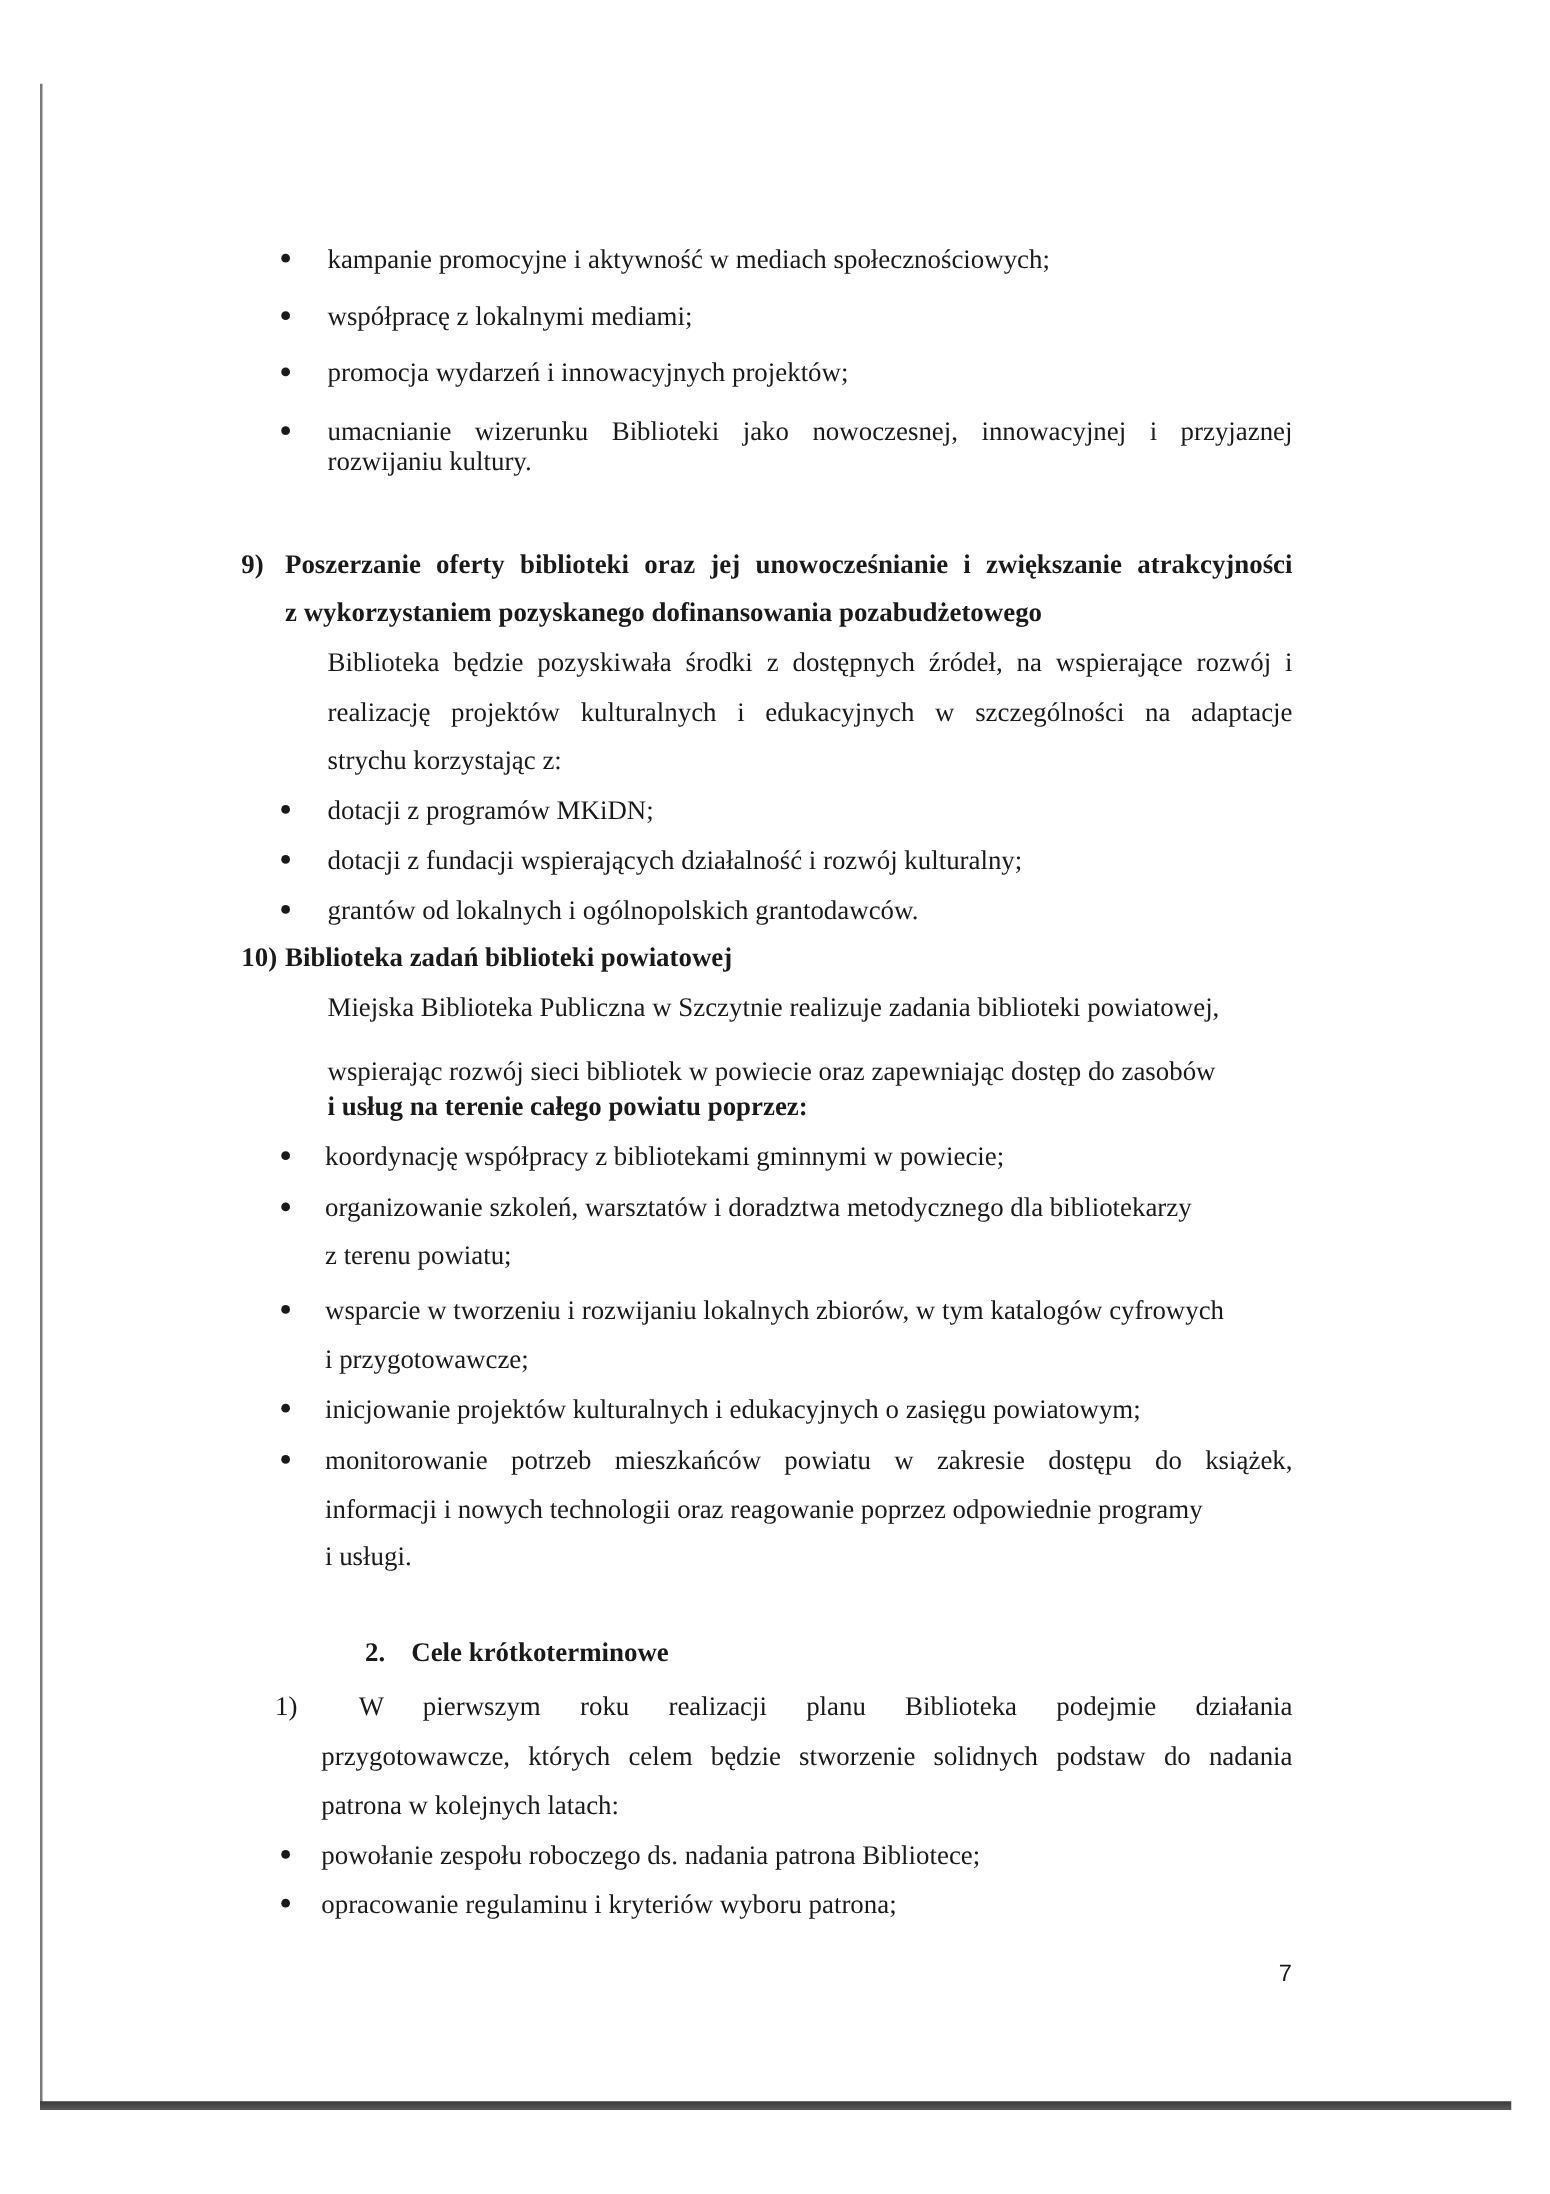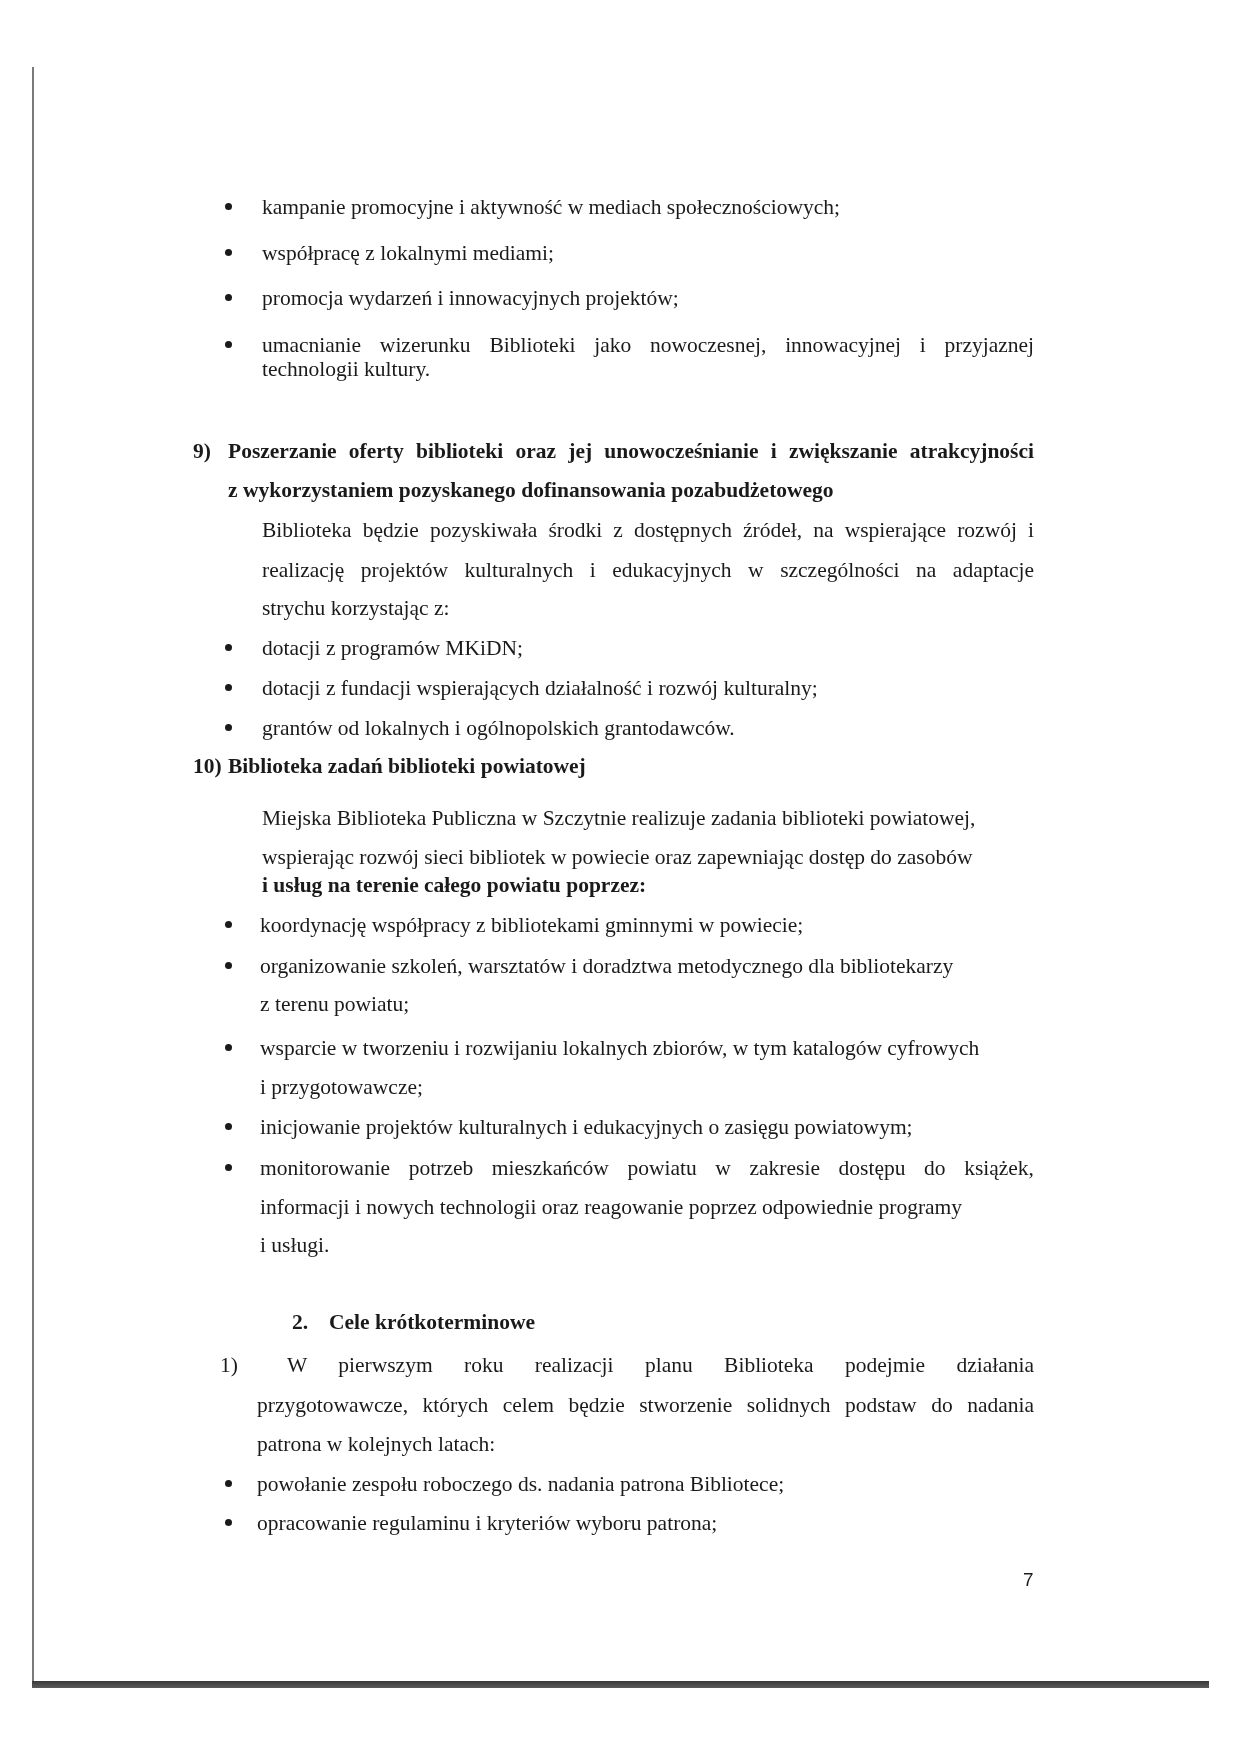--- a/index.html
+++ b/index.html
@@ -87,21 +87,21 @@
     <div class="line" style="left:262px; top:193px;">kampanie promocyjne i aktywność w mediach społecznościowych;</div>
 
     <span class="bullet" style="left:225px; top:249px;"></span>
     <div class="line" style="left:262px; top:239px;">współpracę z lokalnymi mediami;</div>
 
     <span class="bullet" style="left:225px; top:294px;"></span>
     <div class="line" style="left:262px; top:284px;">promocja wydarzeń i innowacyjnych projektów;</div>
 
     <span class="bullet" style="left:225px; top:341px;"></span>
     <div class="line justify" style="left:262px; top:331px; width:772px;font-family:Liberation Serif, serif;">umacnianie wizerunku Biblioteki jako nowoczesnej, innowacyjnej i przyjaznej</div>
-    <div class="line" style="left:262px; top:355px;">technologii kultury.</div>
+    <div class="line" style="left:262px; top:355px;">rozwijaniu kultury.</div>
   </div>
 
   <div>
     <div class="num bold" style="left:193px; top:437px;">9)</div>
     <div class="line bold justify" style="left:228px; top:437px; width:806px;">Poszerzanie oferty biblioteki oraz jej unowocześnianie i zwiększanie atrakcyjności</div>
     <div class="line bold" style="left:228px; top:476px;">z wykorzystaniem pozyskanego dofinansowania pozabudżetowego</div>
 
     <div class="line justify" style="left:262px; top:516px; width:772px;">Biblioteka będzie pozyskiwała środki z dostępnych źródeł, na wspierające rozwój i</div>
     <div class="line justify" style="left:262px; top:556px; width:772px;">realizację projektów kulturalnych i edukacyjnych w szczególności na adaptacje</div>
     <div class="line" style="left:262px; top:594px;">strychu korzystając z:</div>
@@ -113,21 +113,21 @@
     <div class="line" style="left:262px; top:674px;">dotacji z fundacji wspierających działalność i rozwój kulturalny;</div>
 
     <span class="bullet" style="left:225px; top:724px;"></span>
     <div class="line" style="left:262px; top:714px;">grantów od lokalnych i ogólnopolskich grantodawców.</div>
   </div>
 
   <div>
     <div class="num bold" style="left:193px; top:752px;">10)</div>
     <div class="line bold" style="left:228px; top:752px;">Biblioteka zadań biblioteki powiatowej</div>
 
-    <div class="line" style="left:262px; top:792px;margin-top:12px;">Miejska Biblioteka Publiczna w Szczytnie realizuje zadania biblioteki powiatowej,</div>
+    <div class="line" style="left:262px; top:792px;">Miejska Biblioteka Publiczna w Szczytnie realizuje zadania biblioteki powiatowej,</div>
     <div class="line" style="left:262px; top:832px;margin-top:11px;">wspierając rozwój sieci bibliotek w powiecie oraz zapewniając dostęp do zasobów</div>
     <div class="line" style="left:262px; top:871px;font-weight:bold;">i usług na terenie całego powiatu poprzez:</div>
 
     <span class="bullet" style="left:225px; top:921px;"></span>
     <div class="line" style="left:260px; top:911px;">koordynację współpracy z bibliotekami gminnymi w powiecie;</div>
 
     <span class="bullet" style="left:225px; top:962px;"></span>
     <div class="line" style="left:260px; top:952px;">organizowanie szkoleń, warsztatów i doradztwa metodycznego dla bibliotekarzy</div>
     <div class="line" style="left:260px; top:990px;">z terenu powiatu;</div>
 

